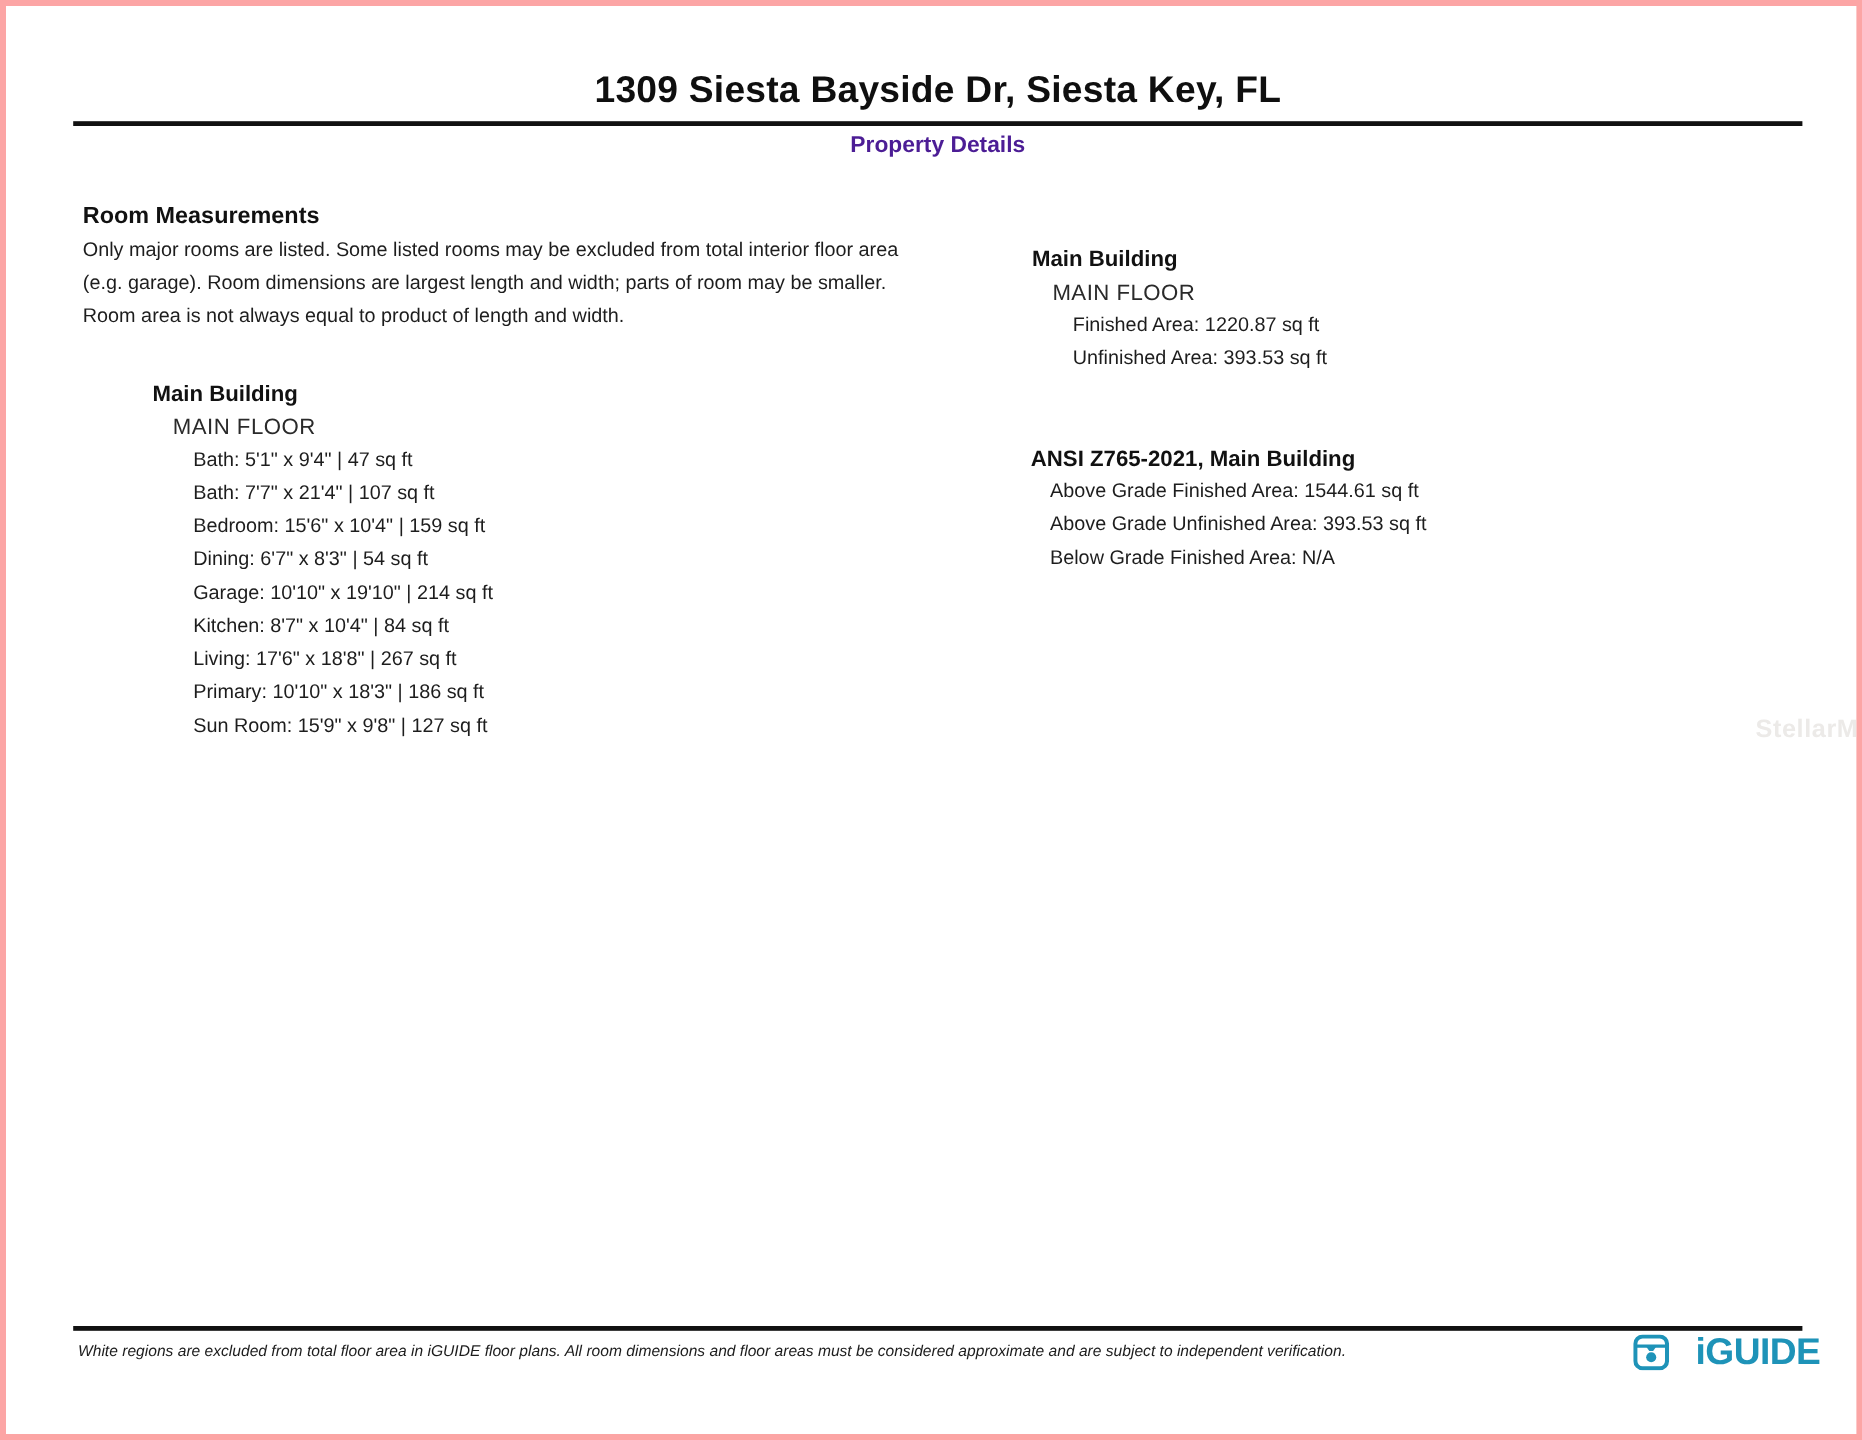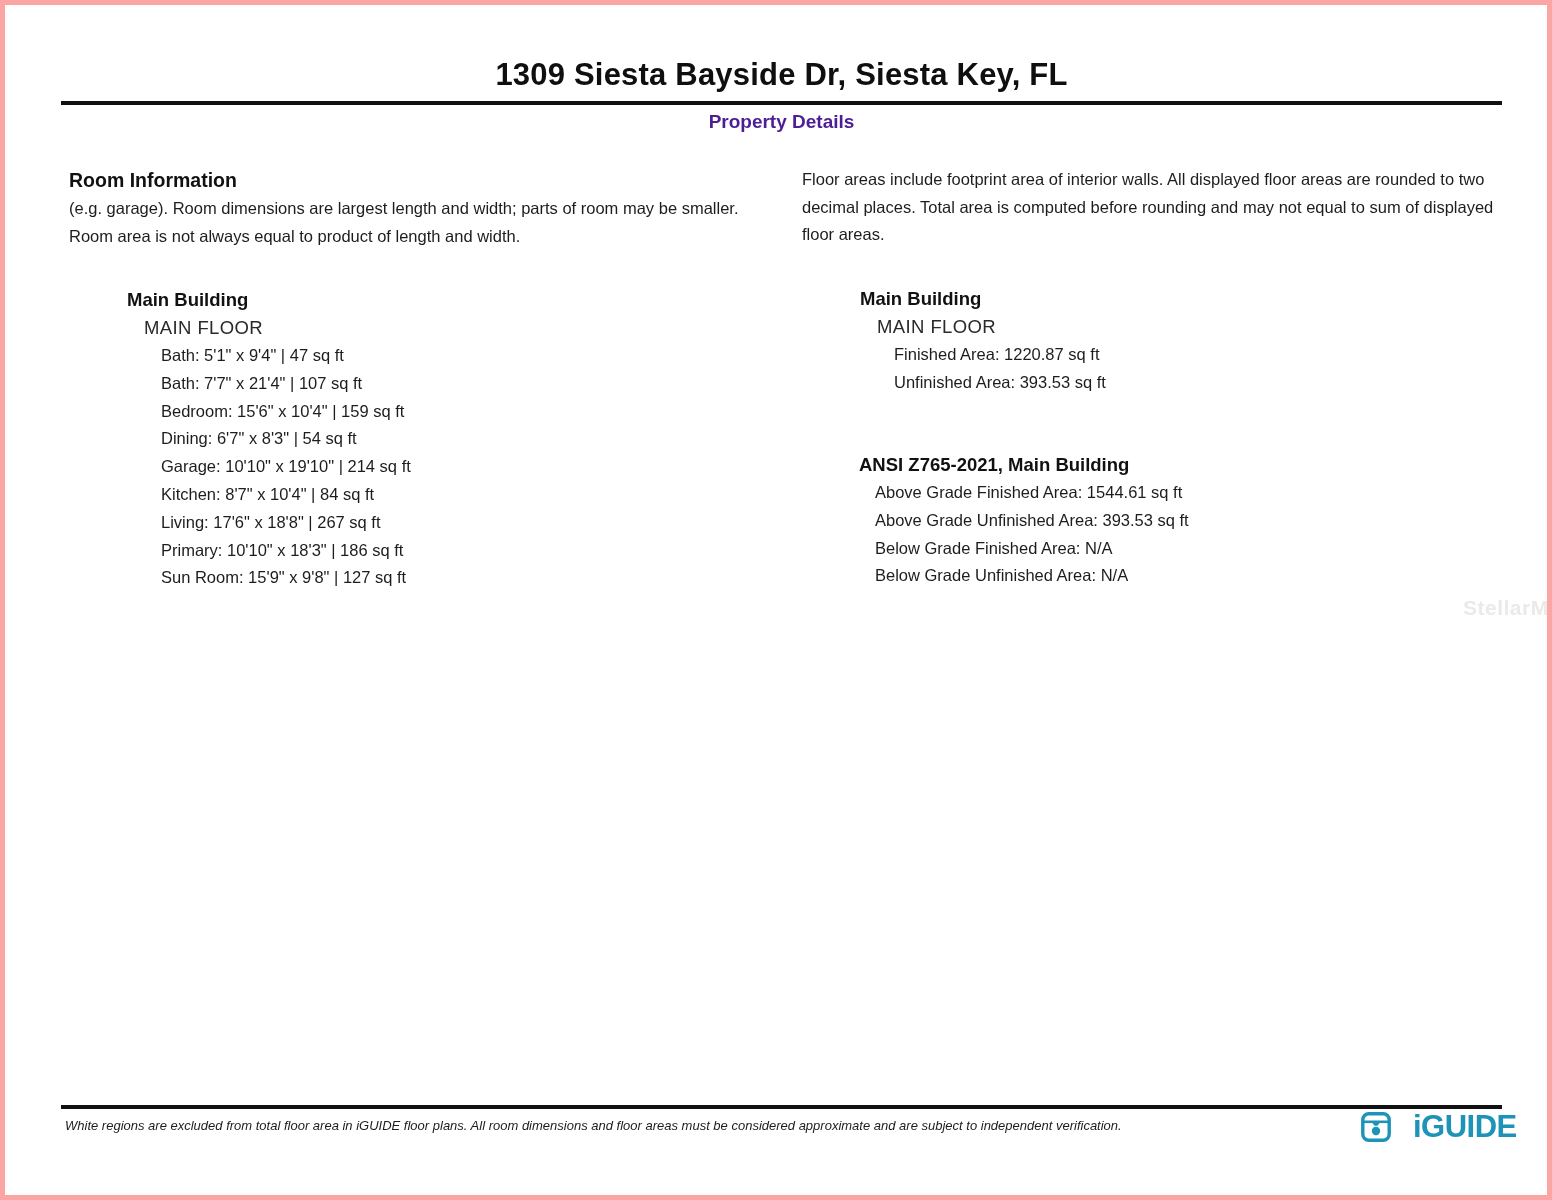--- a/index.html
+++ b/index.html
@@ -47,58 +47,53 @@
 </head>
 <body>
 
 <div class="sheet">
 
   <div class="title">1309 Siesta Bayside Dr, Siesta Key, FL</div>
   <div class="rule rule-top"></div>
   <div class="subtitle">Property Details</div>
 
   <div class="col col-left">
-    <h2 class="sec-heading">Room Information</h2>
+    <h2 class="sec-heading">Room Measurements</h2>
     <div>
+      <div class="sec-desc-line">Only major rooms are listed. Some listed rooms may be excluded from total interior floor area</div>
       <div class="sec-desc-line">(e.g. garage). Room dimensions are largest length and width; parts of room may be smaller.</div>
       <div class="sec-desc-line">Room area is not always equal to product of length and width.</div>
     </div>
     <div class="block">
       <div class="row row-building">Main Building</div>
       <div class="row row-floor">MAIN FLOOR</div>
       <div class="row row-item">Bath: 5'1" x 9'4" | 47 sq ft</div>
       <div class="row row-item">Bath: 7'7" x 21'4" | 107 sq ft</div>
       <div class="row row-item">Bedroom: 15'6" x 10'4" | 159 sq ft</div>
       <div class="row row-item">Dining: 6'7" x 8'3" | 54 sq ft</div>
       <div class="row row-item">Garage: 10'10" x 19'10" | 214 sq ft</div>
       <div class="row row-item">Kitchen: 8'7" x 10'4" | 84 sq ft</div>
       <div class="row row-item">Living: 17'6" x 18'8" | 267 sq ft</div>
       <div class="row row-item">Primary: 10'10" x 18'3" | 186 sq ft</div>
       <div class="row row-item">Sun Room: 15'9" x 9'8" | 127 sq ft</div>
     </div>
   </div>
 
   <div class="col col-right">
-    <div>
-      <div class="sec-desc-line">Floor areas include footprint area of interior walls. All displayed floor areas are rounded to two</div>
-      <div class="sec-desc-line">decimal places. Total area is computed before rounding and may not equal to sum of displayed</div>
-      <div class="sec-desc-line">floor areas.</div>
-    </div>
     <div class="block">
       <div class="row row-building">Main Building</div>
       <div class="row row-floor">MAIN FLOOR</div>
       <div class="row row-item">Finished Area: 1220.87 sq ft</div>
       <div class="row row-item">Unfinished Area: 393.53 sq ft</div>
     </div>
     <div class="block-ansi">
       <div class="row row-ansi-heading">ANSI Z765-2021, Main Building</div>
       <div class="row row-ansi-item">Above Grade Finished Area: 1544.61 sq ft</div>
       <div class="row row-ansi-item">Above Grade Unfinished Area: 393.53 sq ft</div>
       <div class="row row-ansi-item">Below Grade Finished Area: N/A</div>
-      <div class="row row-ansi-item">Below Grade Unfinished Area: N/A</div>
     </div>
   </div>
 
   <div class="watermark">StellarMLS</div>
 
   <div class="rule rule-bottom"></div>
   <div class="disclaimer">White regions are excluded from total floor area in iGUIDE floor plans. All room dimensions and floor areas must be considered approximate and are subject to independent verification.</div>
 
   <div class="brand">
     <svg class="brand-icon" viewBox="0 0 30 30" xmlns="http://www.w3.org/2000/svg">

